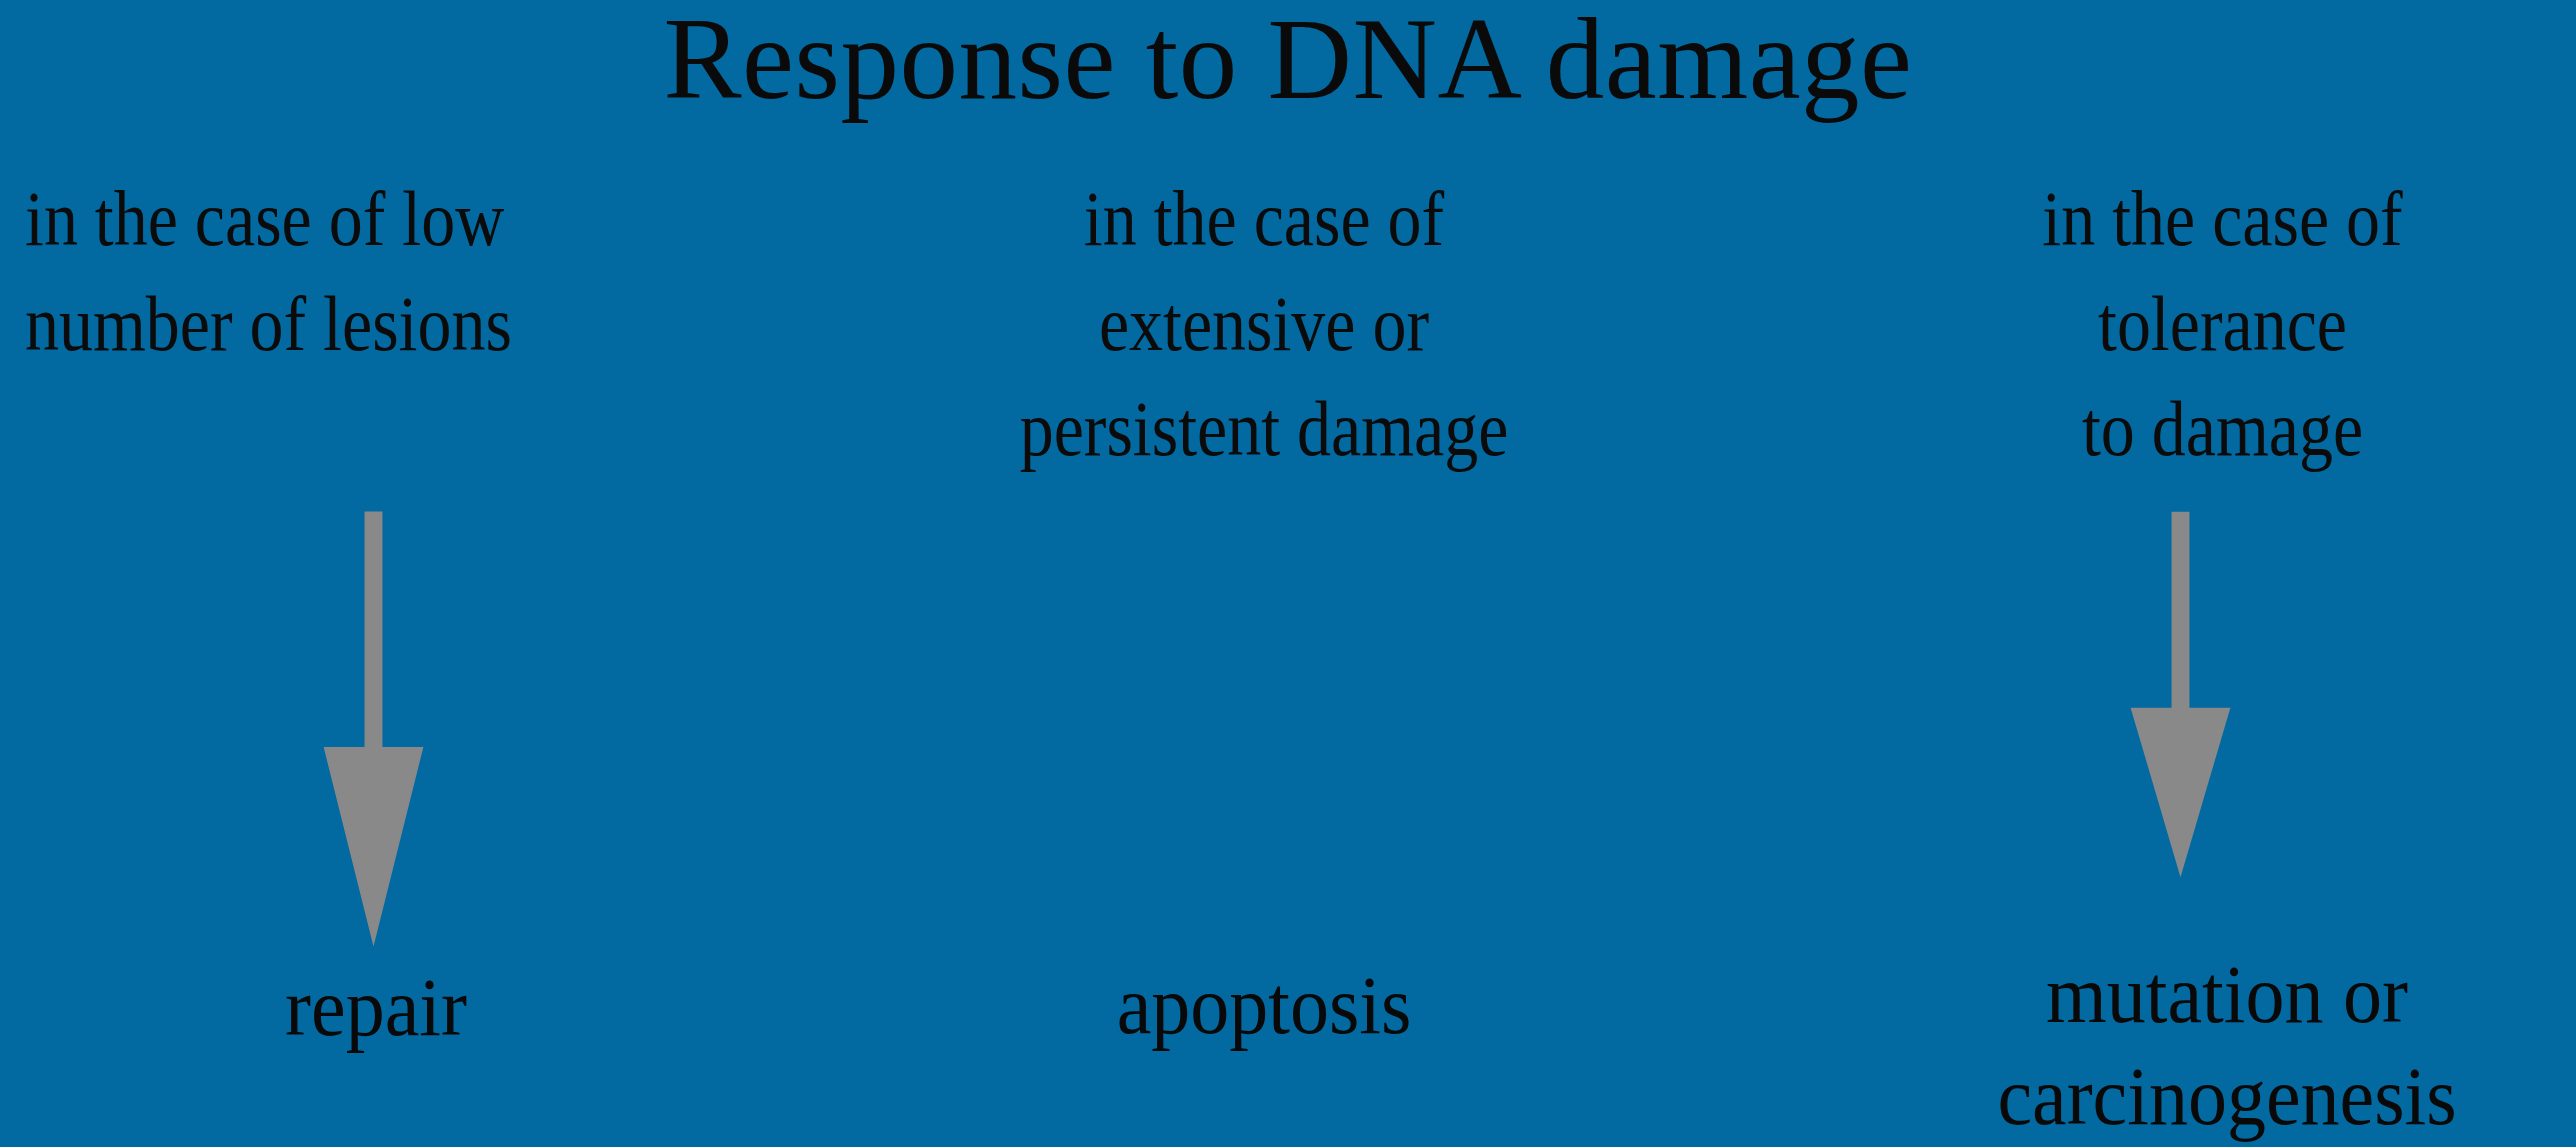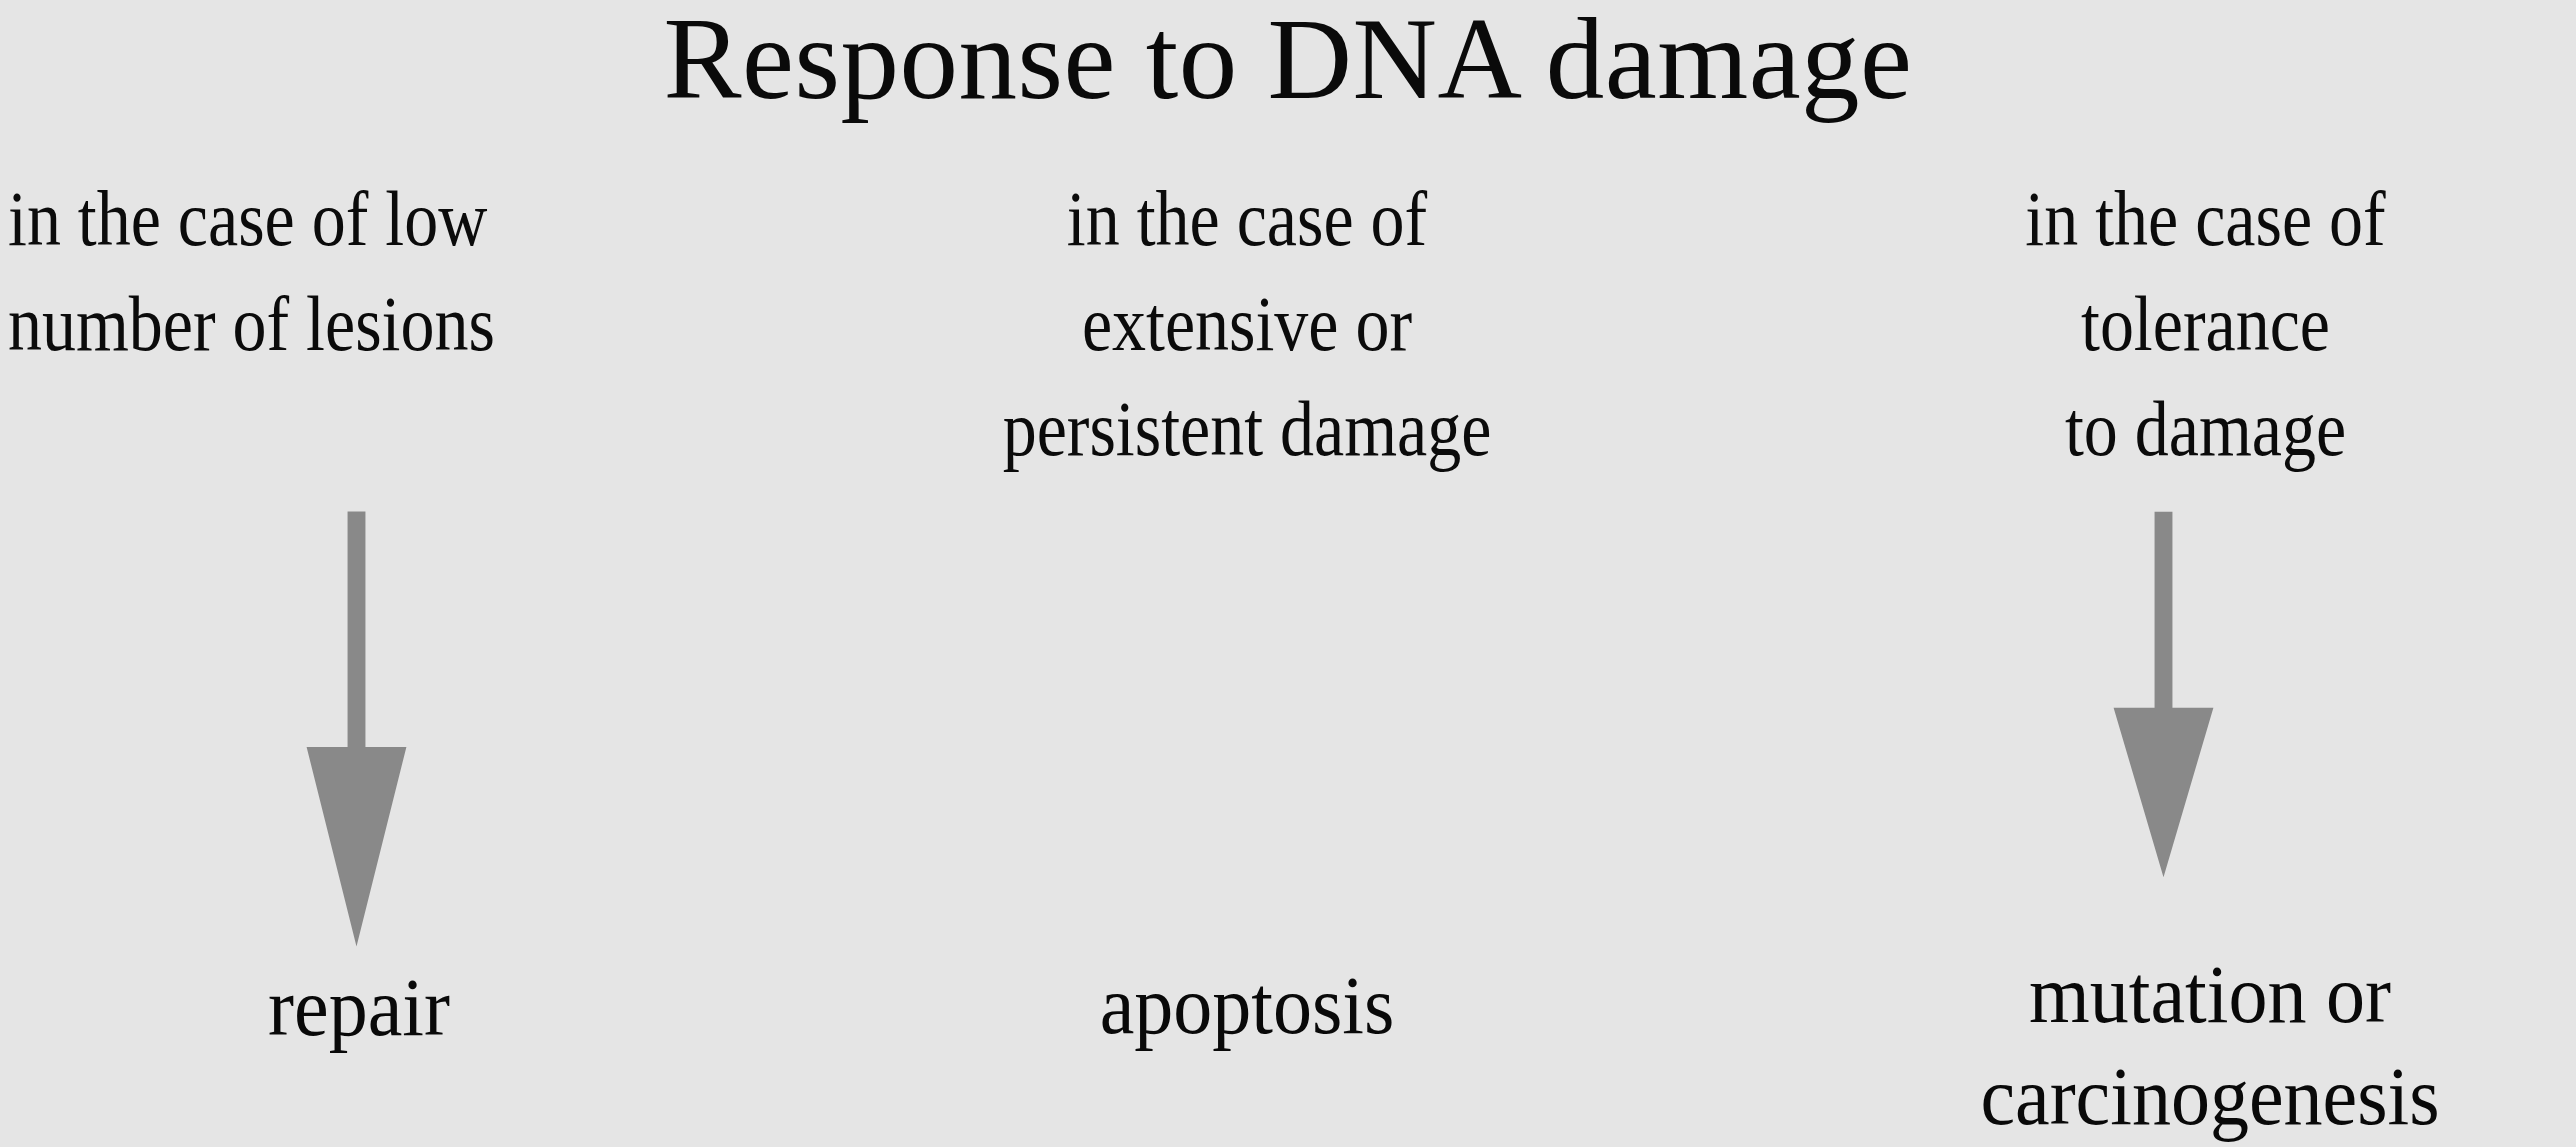--- a/index.html
+++ b/index.html
@@ -4,21 +4,21 @@
 <style>
   html, body {
     margin: 0;
     padding: 0;
     background: #ffffff;
   }
   #page {
     position: relative;
     width: 2576px;
     height: 1148px;
-    background: #e5e5e5;
+    background: #0369a1;
     overflow: hidden;
     font-family: "Liberation Serif", "DejaVu Serif", serif;
     color: #000000;
     text-decoration: underline;
   }
 
   
   #title {
     position: absolute;
     left: 0;
@@ -30,20 +30,21 @@
     letter-spacing: 0.5px;
     white-space: nowrap;
     color: #0a0a0a;
   }
 
   
   .column {
     position: absolute;
     top: 0;
     height: 812px;
+    margin-left: 17px;
   }
   #col-left   { left: 0px;    width: 784px; }
   #col-mid    { left: 907px;  width: 680px; }
   #col-right  { left: 1870px; width: 671px; }
 
   .cond-text {
     position: absolute;
     font-size: 79px;
     line-height: 105px;
     color: #0b0b0b;

